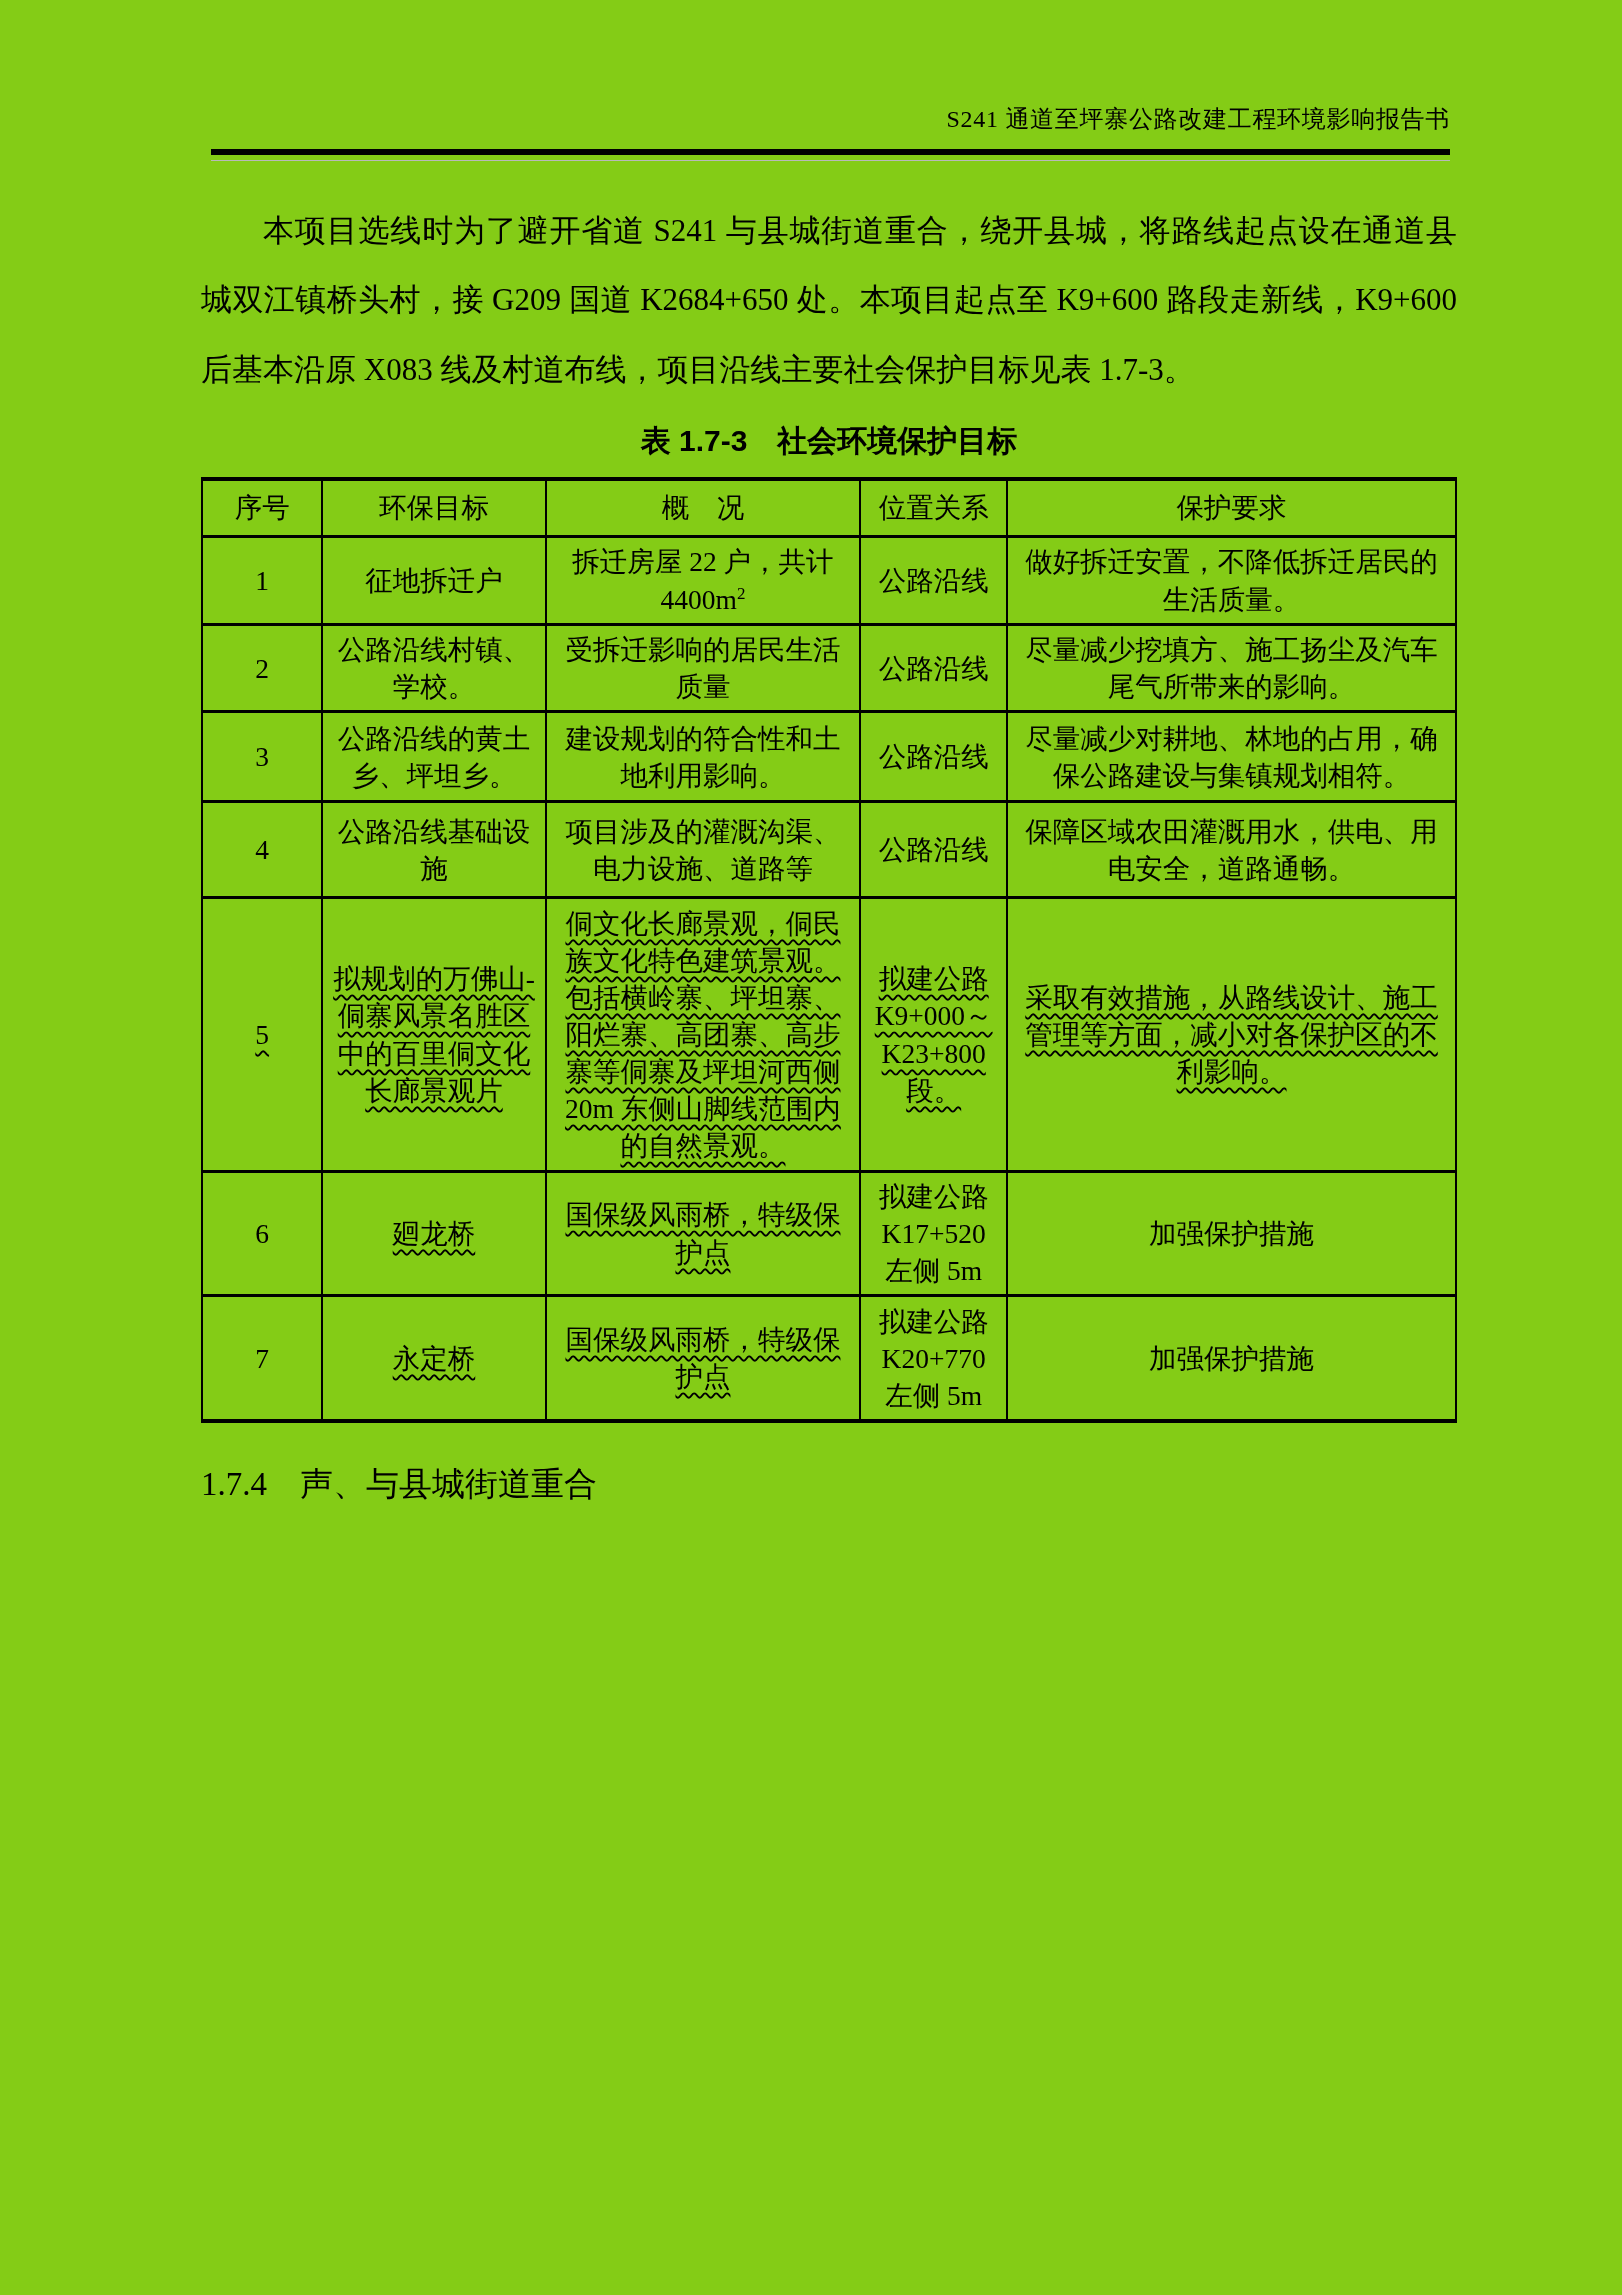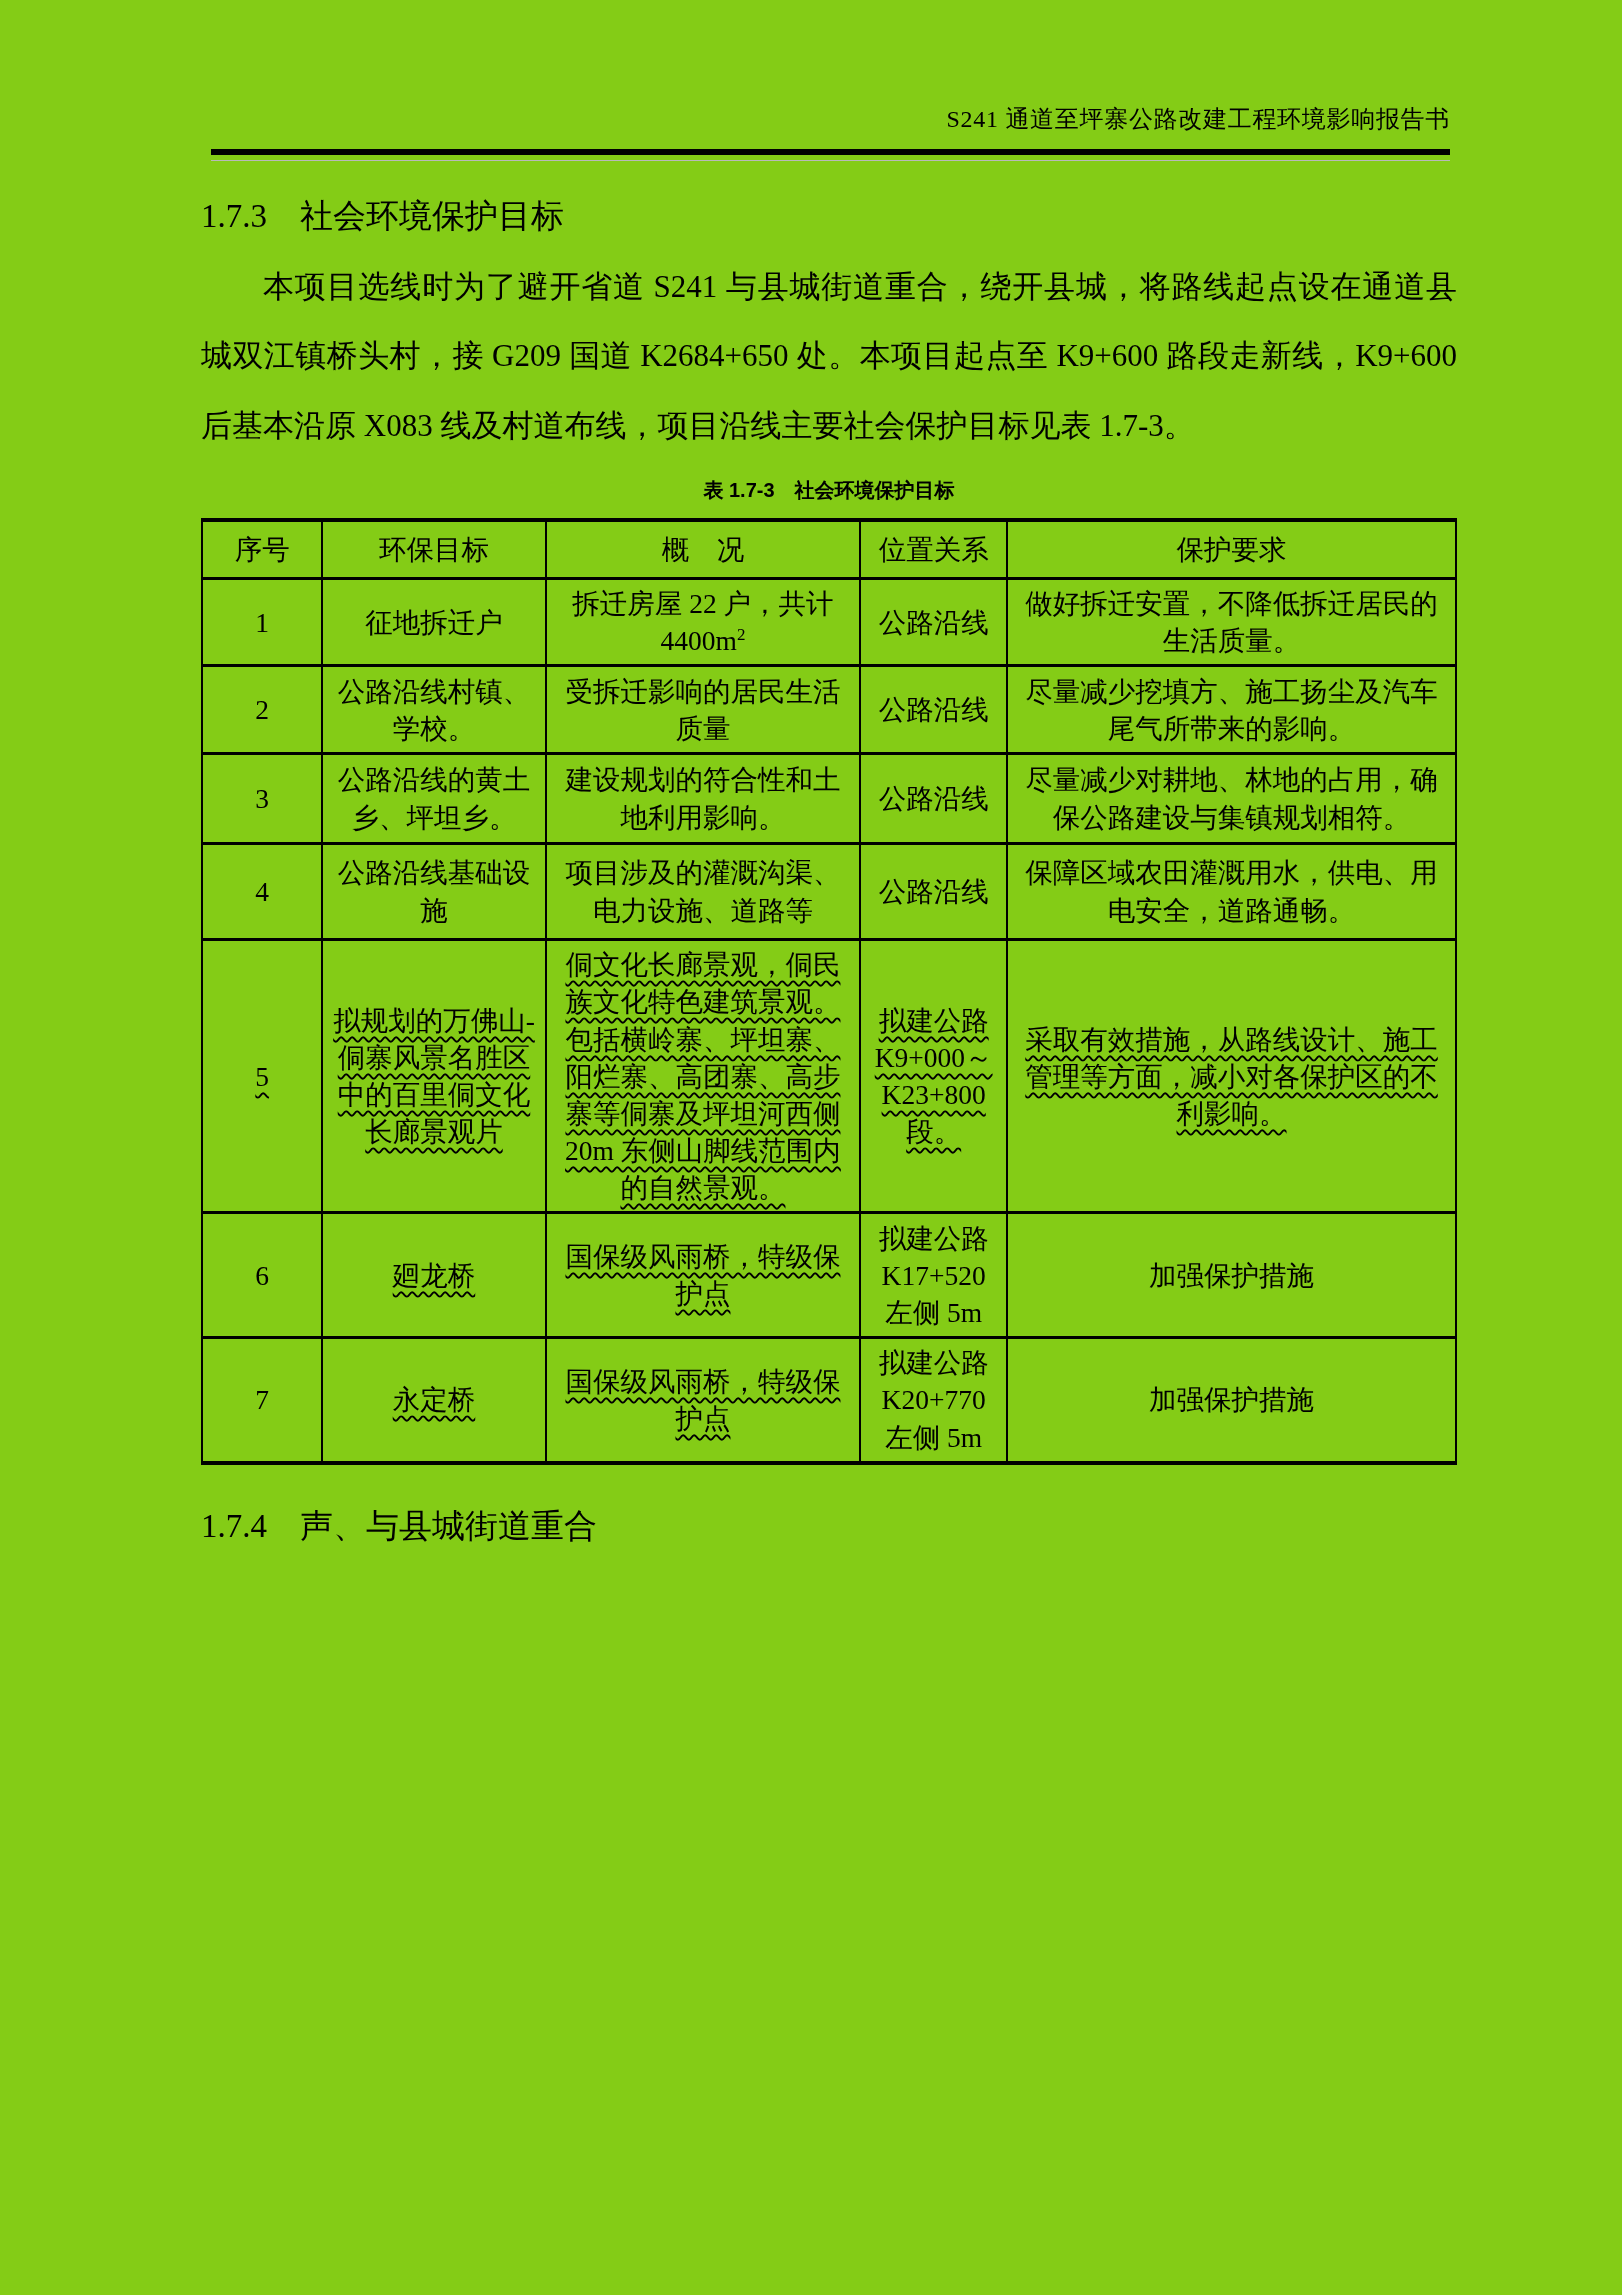--- a/index.html
+++ b/index.html
@@ -48,21 +48,21 @@
   .body-para{
     font-size:31px;
     line-height:2.24;
     text-align:justify;
     text-indent:2em;
     margin:0;
   }
   .table-caption{
     font-family:"Liberation Sans","DejaVu Sans",sans-serif;
     font-weight:bold;
-    font-size:20px;
+    font-size:30px;
     text-align:center;
     margin:17px 0 14.4px 0;
   }
   table.targets{
     width:100%;
     border-collapse:collapse;
     table-layout:fixed;
     border-top:4.6px solid #000;
     border-bottom:4.6px solid #000;
     border-left:2.6px solid #000;
@@ -113,21 +113,20 @@
 <body>
 
 <div class="page">
 
   <div class="running-head">S241 通道至坪寨公路改建工程环境影响报告书</div>
   <div class="head-rule"></div>
   <div class="head-rule-shadow"></div>
 
   <div class="content">
 
-    <div class="sec-heading">1.7.3　社会环境保护目标</div>
 
     <p class="body-para">本项目选线时为了避开省道 S241 与县城街道重合，绕开县城，将路线起点设在通道县城双江镇桥头村，接 G209 国道 K2684+650 处。本项目起点至 K9+600 路段走新线，K9+600 后基本沿原 X083 线及村道布线，项目沿线主要社会保护目标见表 1.7-3。</p>
 
     <div class="table-caption">表 1.7-3　社会环境保护目标</div>
 
     <table class="targets">
       <colgroup>
         <col style="width:9.6%">
         <col style="width:17.8%">
         <col style="width:25.1%">

